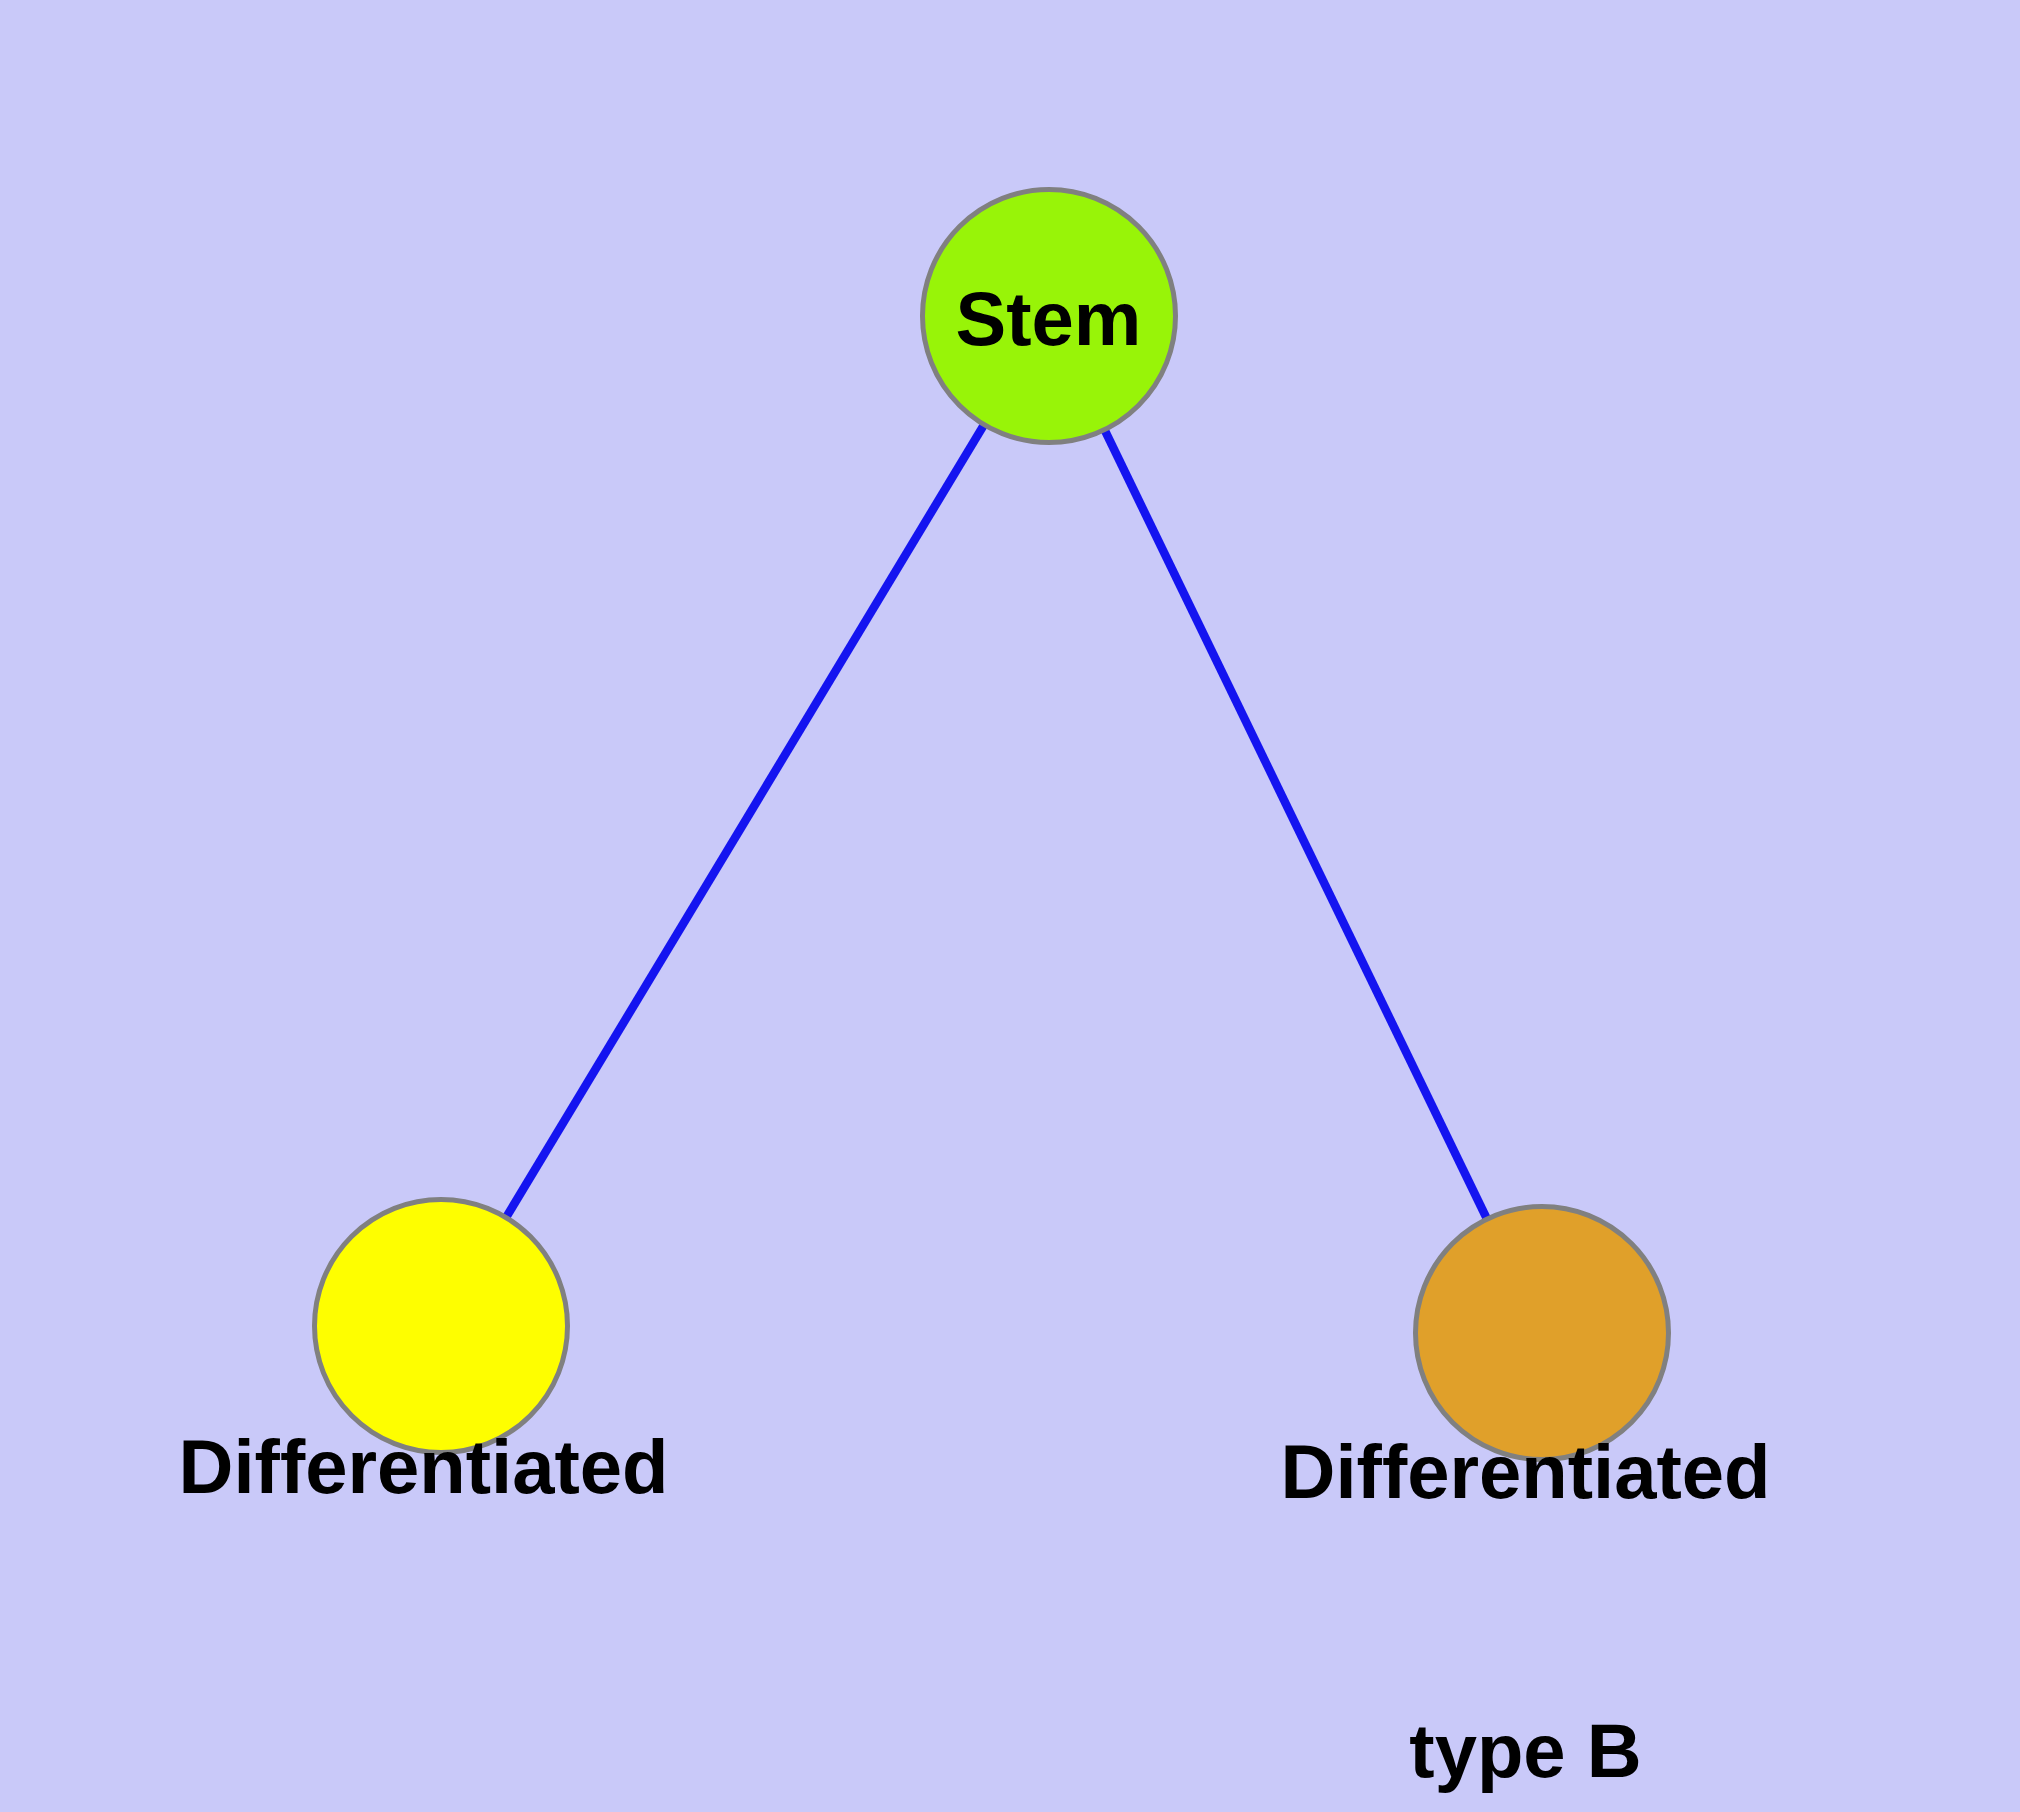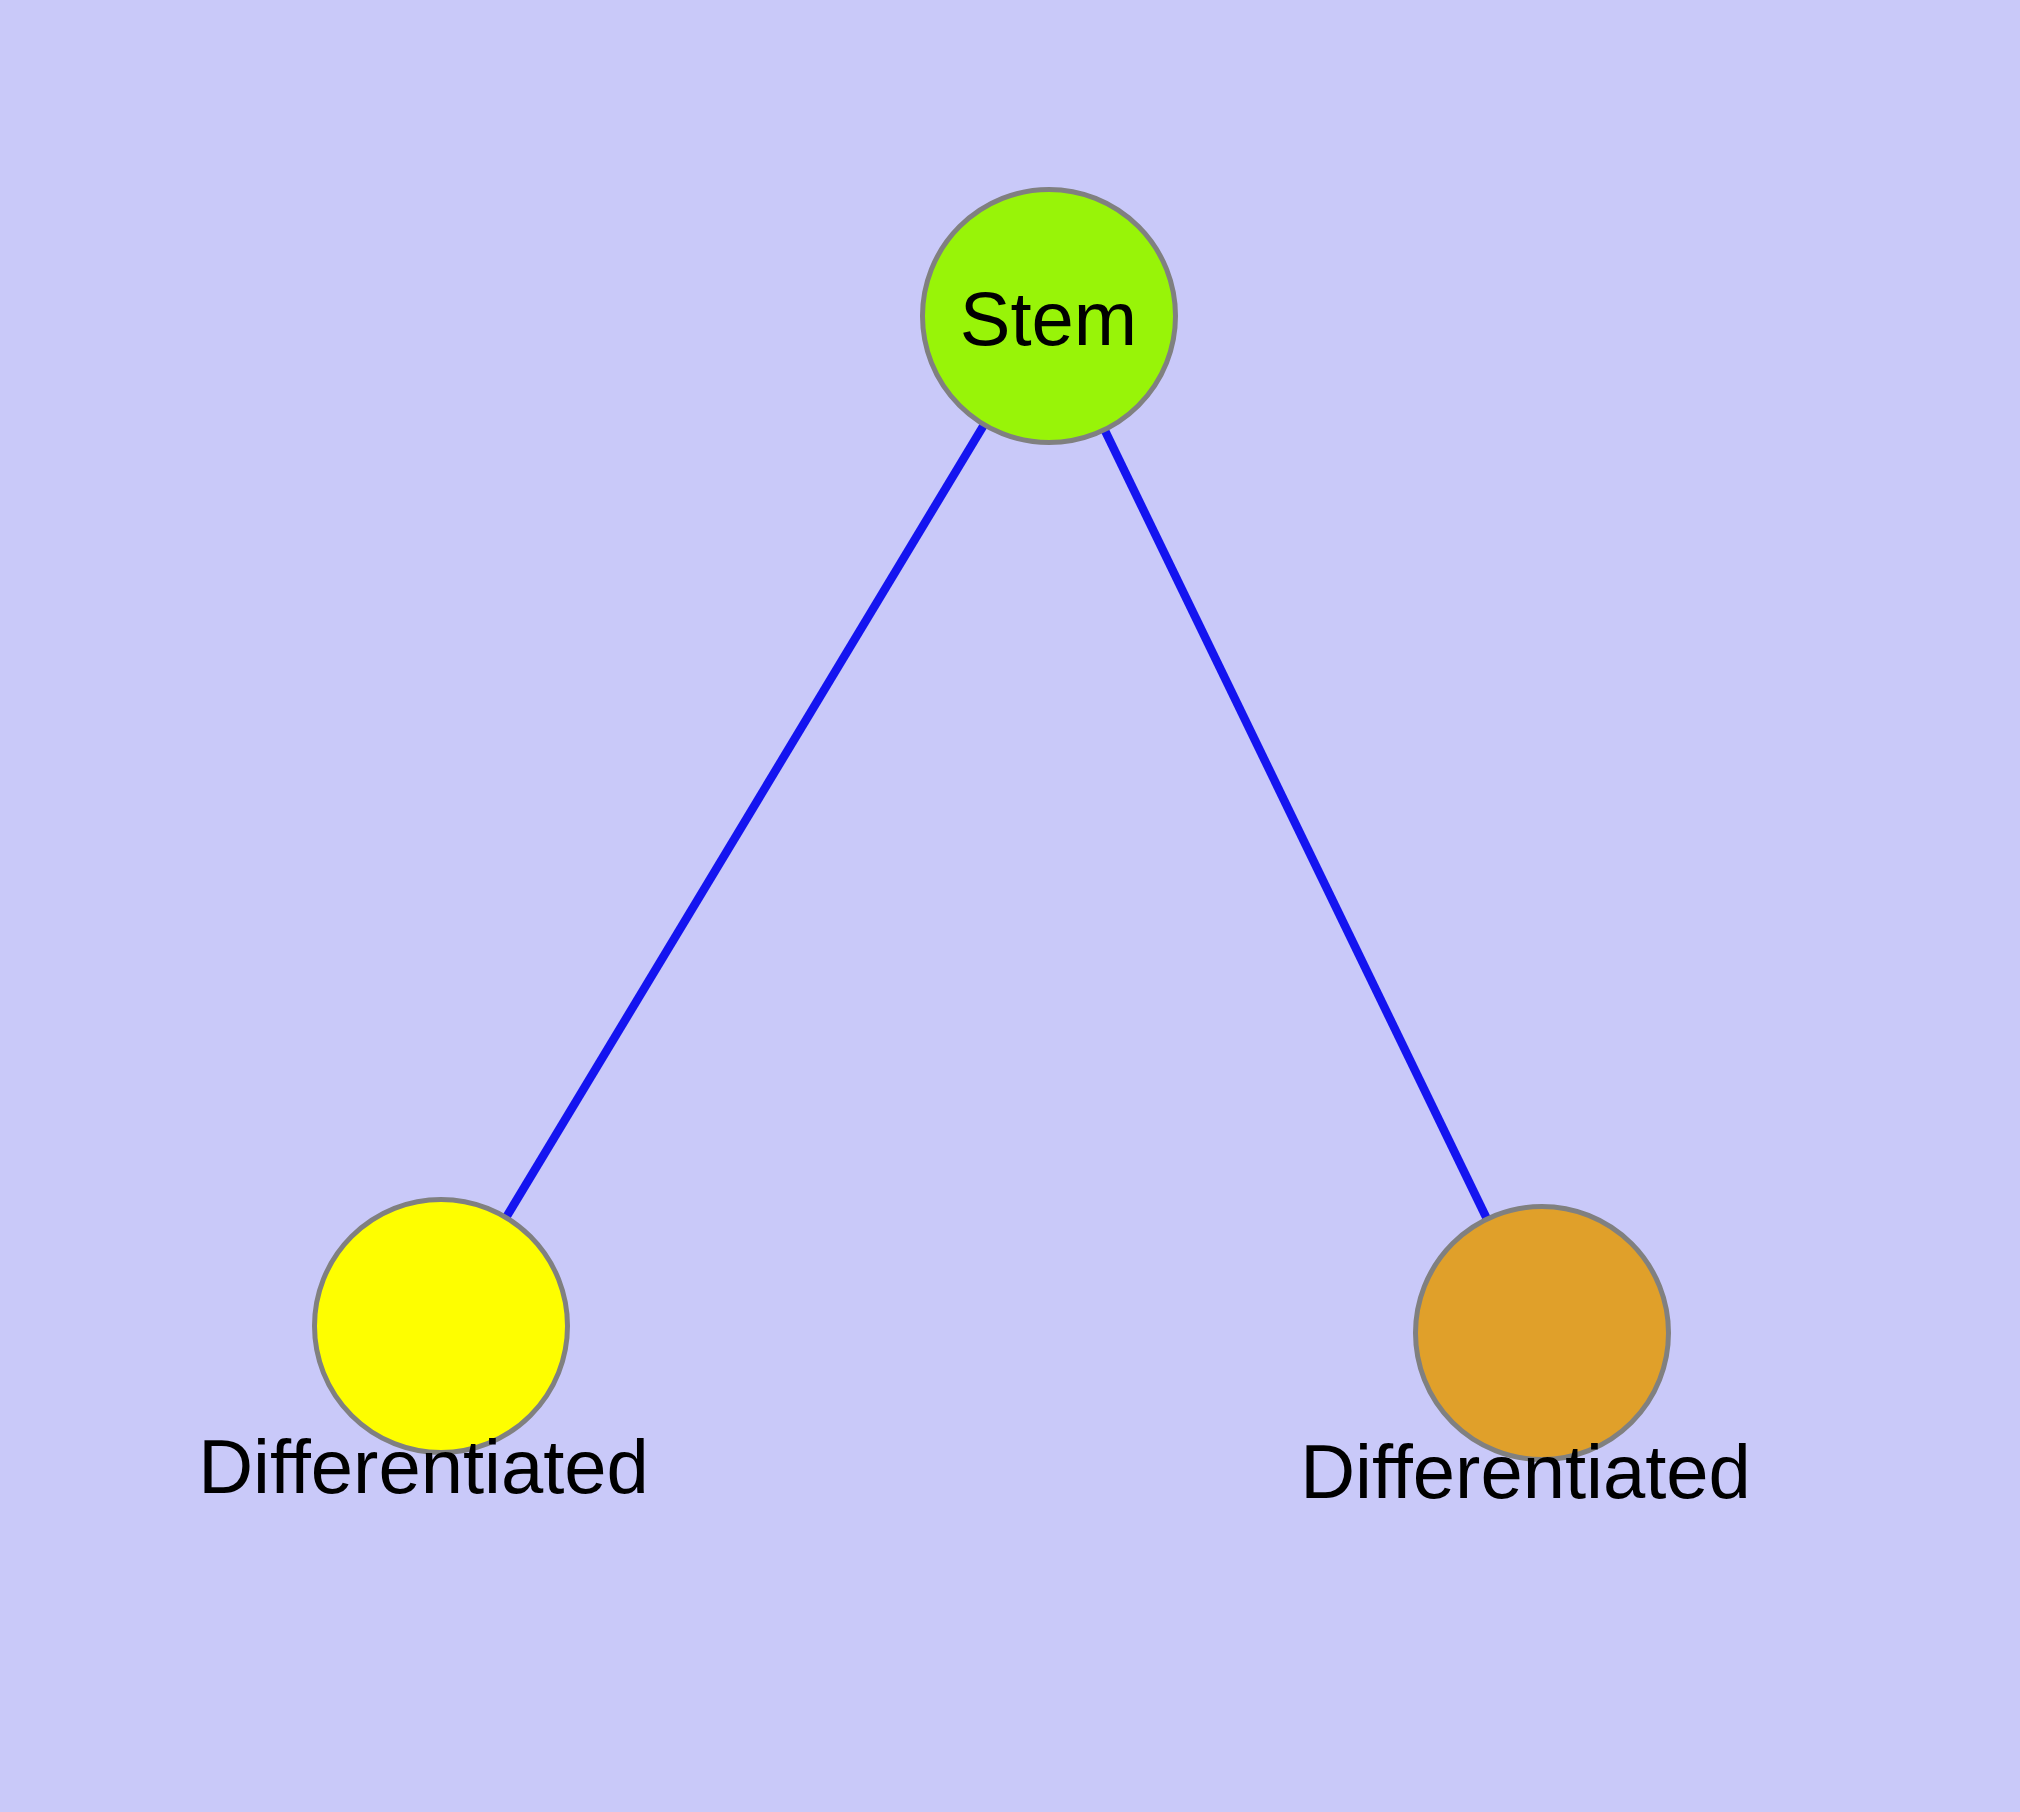--- a/index.html
+++ b/index.html
@@ -29,21 +29,21 @@
     border-radius: 50%;
     border: 5.1px solid #808080;
     box-sizing: border-box;
   }
   #node-stem   { left: 920px; top: 187px;  }
   #node-type-a { left: 312px;  top: 1197px; }
   #node-type-b { left: 1413px; top: 1204px; }
   .node-label {
     position: absolute;
     text-align: center;
-    font-weight: normal;
+    font-weight: bold;
     font-size: 76px;
     line-height: 93px;
     color: #000000;
     white-space: pre;
   }
   #label-stem   { left: 879px; top: 272px;  width: 339px; }
   #label-type-a { left: 42px;   top: 1234px; width: 763px; }
   #label-type-b { left: 1144px; top: 1239px; width: 763px; }
 </style>
 </head>
@@ -63,16 +63,17 @@
   <div id="node-type-b" class="node" style="background-color: rgb(224, 160, 42); border-color: rgb(128, 128, 128);"></div>
 
   <div id="label-stem" class="node-label" style="color: rgb(0, 0, 0);">Stem</div>
 
   <div id="label-type-a" class="node-label" style="color: rgb(0, 0, 0);">
     <div>Differentiated</div>
   </div>
 
   <div id="label-type-b" class="node-label" style="color: rgb(0, 0, 0);">
     <div>Differentiated</div>
+    <div>type B</div>
   </div>
 
 </div>
 
 
 </body></html>

